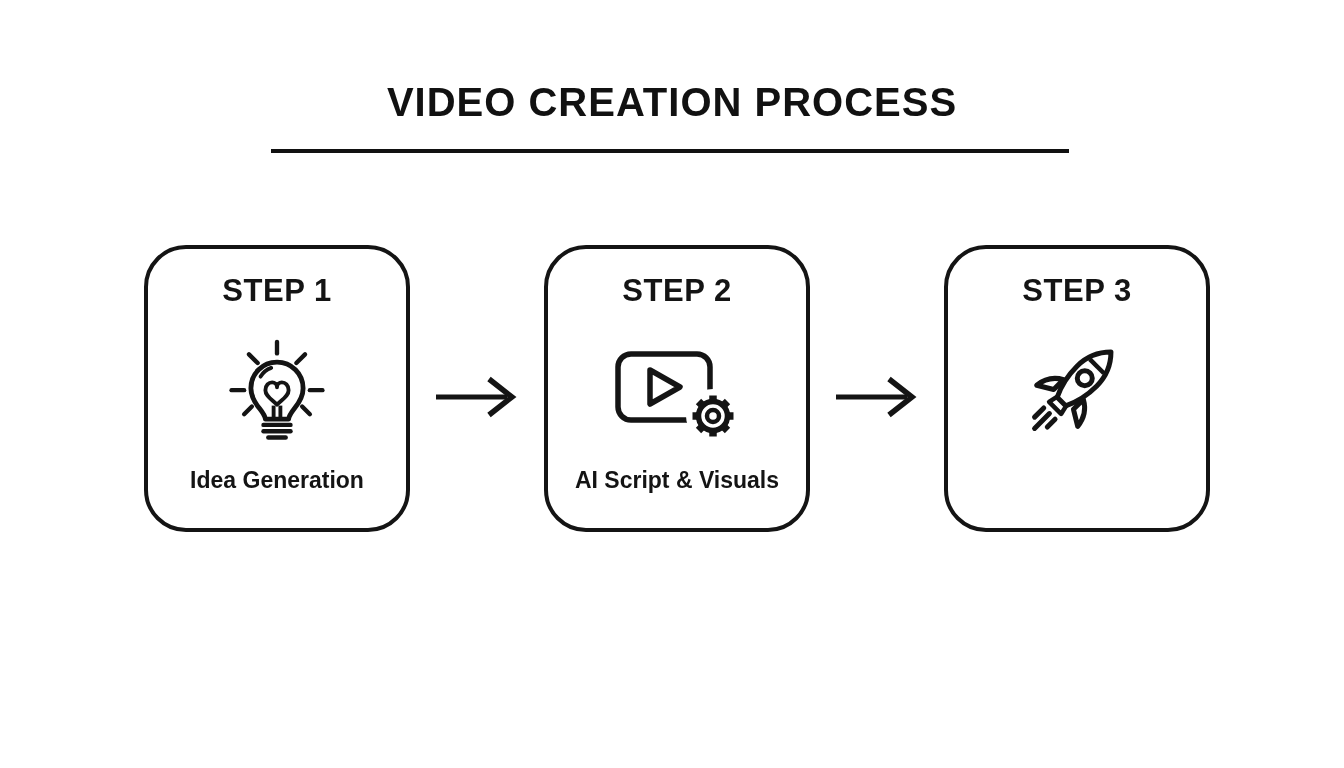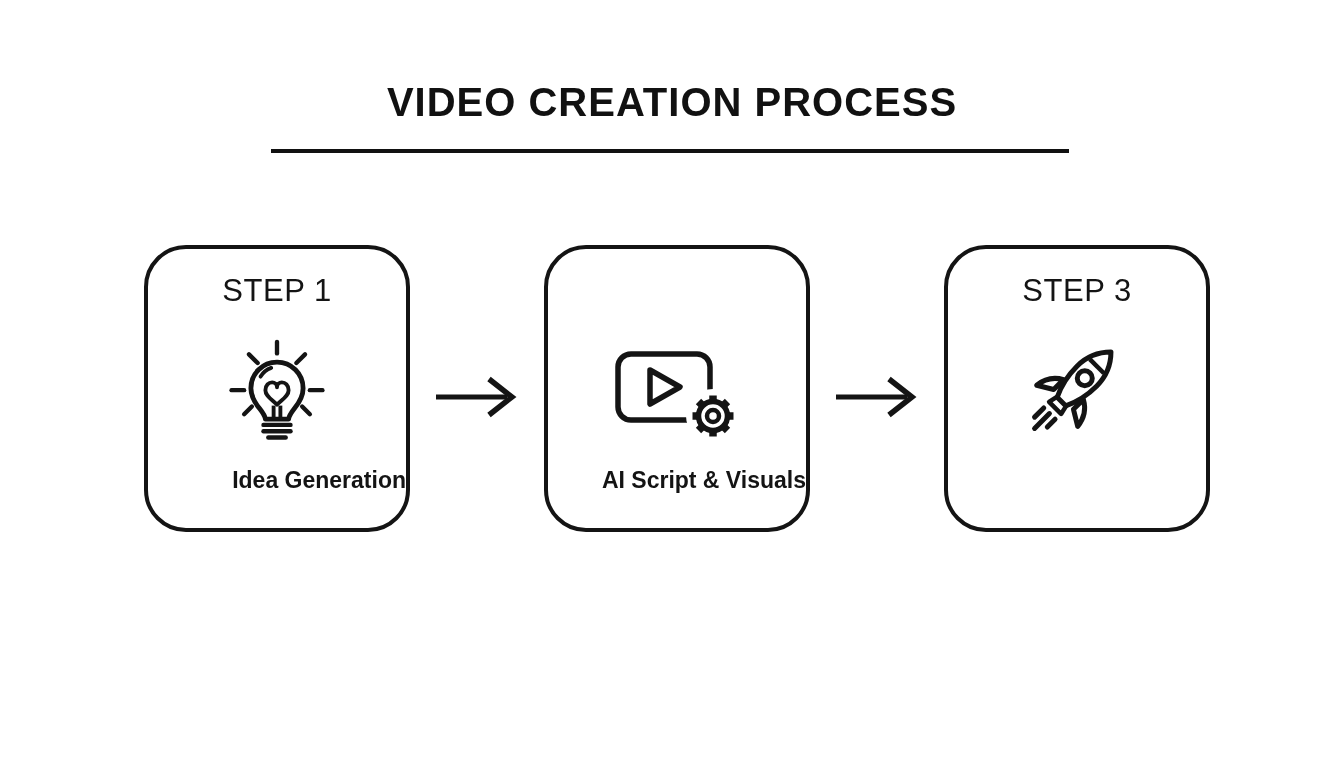--- a/index.html
+++ b/index.html
@@ -41,35 +41,35 @@
     background: #ffffff;
   }
   .card-1 { left: 144px; }
   .card-2 { left: 544px; }
   .card-3 { left: 944px; padding-left: 9px; }
   .step-label {
     position: absolute;
     top: 24px; left: 0; width: 100%;
     text-align: center;
     font-size: 31px;
-    font-weight: 400;
+    font-weight: 700;
     letter-spacing: 0.5px;
     color: #141414;
   }
   .icon-wrap {
     position: absolute;
     top: 70px; left: 0; right: 0; height: 150px;
     display: flex;
     align-items: center;
     justify-content: center;
   }
   .caption {
     position: absolute;
     bottom: 34px; left: 0; width: 100%;
-    text-align: right;
+    text-align: center;
     font-size: 23px;
     font-weight: 700;
     color: #141414;
     white-space: nowrap;
   }
   .arrow {
     position: absolute;
     top: 375px;
     width: 88px; height: 44px;
   }
@@ -119,20 +119,21 @@
   </div>
 
   <div class="arrow arrow-1">
     <svg width="88" height="44" viewBox="0 0 88 44" fill="none" stroke="#141414">
       <path d="M3 22 H74" stroke-width="5"></path>
       <path d="M56 4 L79 22 L56 40" stroke-width="5.5" stroke-linejoin="miter"></path>
     </svg>
   </div>
 
   <div class="card card-2">
+    <div class="step-label">STEP 2</div>
     <div class="icon-wrap">
       <svg width="128" height="102" viewBox="0 0 128 102" fill="none" stroke="#141414">
 
         <rect x="5" y="11" width="92" height="66" rx="13" stroke-width="5.5"></rect>
 
         <path d="M37 27 L67 44 L37 61 Z" stroke-width="5.5" stroke-linejoin="round"></path>
 
         <circle cx="100" cy="73" r="27" fill="#ffffff" stroke="none"></circle>
 
         <g stroke-width="7.5" stroke-linecap="butt">

